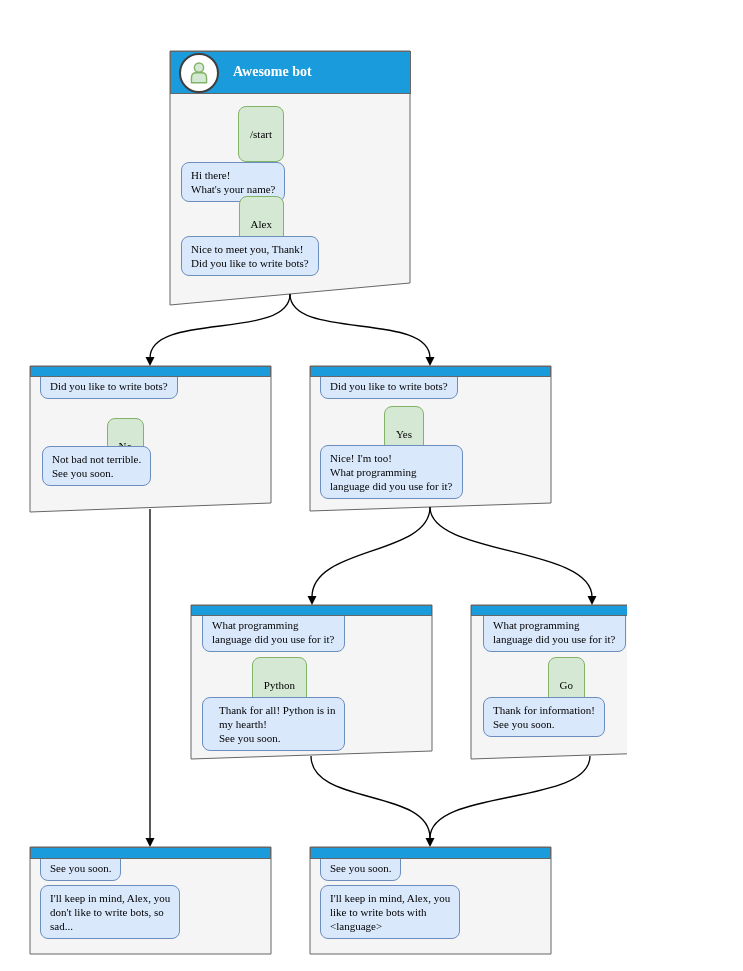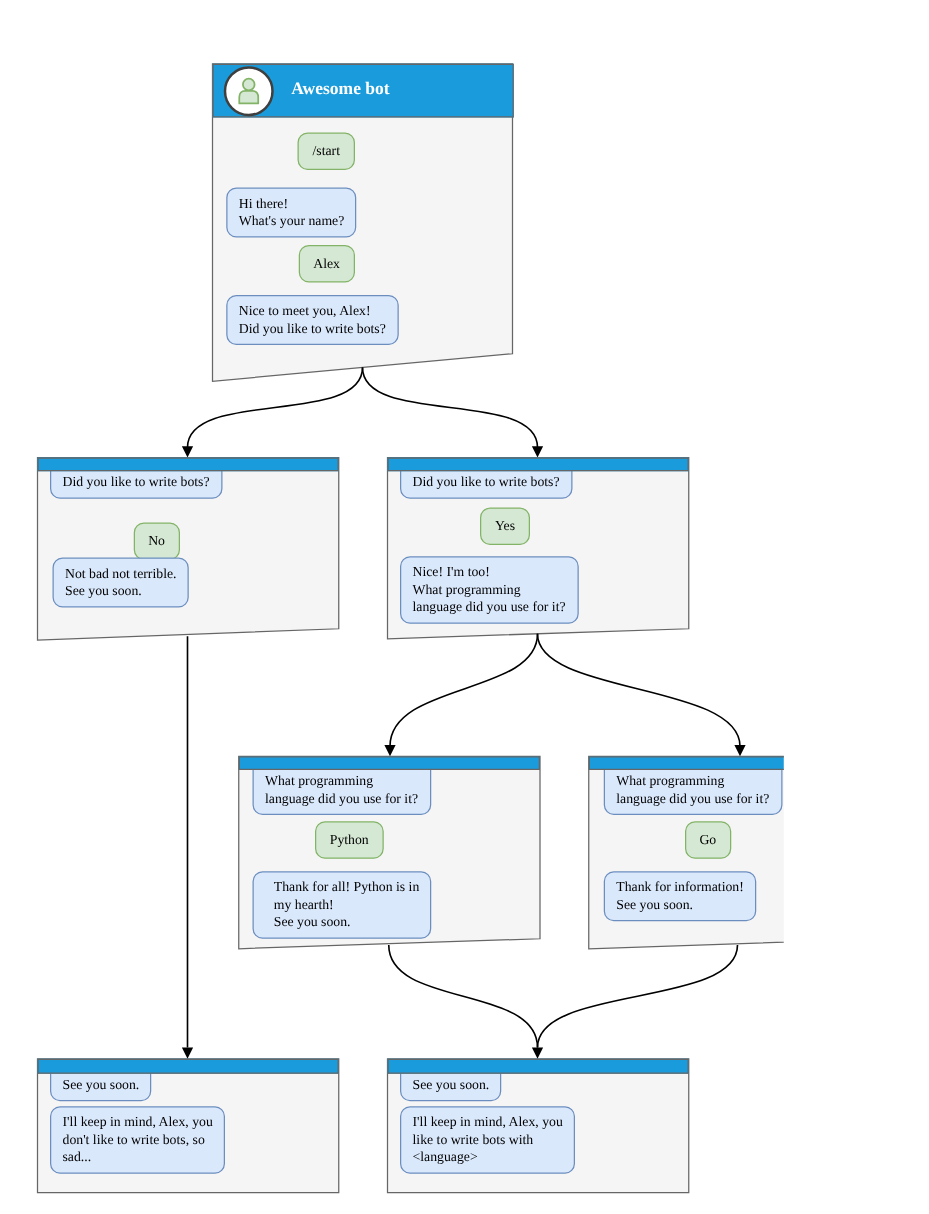--- a/index.html
+++ b/index.html
@@ -13,21 +13,21 @@
   .hdr {
     position:absolute; z-index:3;
     background:#1A9BDB; border:1px solid #666666;
   }
   .bubble {
     position:absolute; z-index:2; display:inline-block;
     font-size:11px; line-height:14px; color:#000;
     border-radius:8px; white-space:pre-line;
   }
   .bot  { background:#DAE8FC; border:1px solid #6C8EBF; padding:5px 9px; }
-  .user { background:#D5E8D4; border:1px solid #82B366; padding:7px 11px; }
+  .user { background:#D5E8D4; border:1px solid #82B366; padding:20px 11px; }
   .tuck { padding-top:9px; }
   .avatar {
     position:absolute; z-index:4; left:179px; top:37px;
     width:40px; height:40px; border-radius:50%;
     background:#ffffff; border:2px solid #3f3f3f;
     display:flex; align-items:center; justify-content:center;
   }
   .win-title {
     position:absolute; z-index:4; left:233px; top:48px;
     color:#ffffff; font-size:14px; font-weight:bold;
@@ -71,24 +71,24 @@
   <div class="hdr" style="left:170px; top:35px; width:241px; height:43px;"></div>
   <div class="avatar">
     <svg width="26" height="26" viewBox="0 0 24 24">
       <circle cx="12" cy="7" r="4.3" fill="#D5E8D4" stroke="#82B366" stroke-width="1.3"></circle>
       <path d="M5,21 L5,16.5 Q5,11.8 9.5,11.8 L14.5,11.8 Q19,11.8 19,16.5 L19,21 Z" fill="#D5E8D4" stroke="#82B366" stroke-width="1.3" stroke-linejoin="round"></path>
     </svg>
   </div>
   <div class="win-title">Awesome bot</div>
 
   <div class="bubble user" style="right:343px; top:90px;">/start</div>
-  <div class="bubble bot" style="left:181px; top:134px;">Hi there!
+  <div class="bubble bot" style="left:181px; top:146px;">Hi there!
 What's your name?</div>
   <div class="bubble user" style="right:343px; top:180px;">Alex</div>
-  <div class="bubble bot" style="left:181px; top:220px;">Nice to meet you, Alex!
+  <div class="bubble bot" style="left:181px; top:220px;">Nice to meet you, Thank!
 Did you like to write bots?</div>
 
   <div class="hdr" style="left:30px; top:350px; width:241px; height:11px;"></div>
   <div class="bubble bot tuck" style="left:40px; top:353px;">Did you like to write bots?</div>
   <div class="bubble user" style="right:483px; top:402px;">No</div>
   <div class="bubble bot" style="left:42px; top:430px;">Not bad not terrible.
 See you soon.</div>
 
   <div class="hdr" style="left:310px; top:350px; width:241px; height:11px;"></div>
   <div class="bubble bot tuck" style="left:320px; top:353px;">Did you like to write bots?</div>

